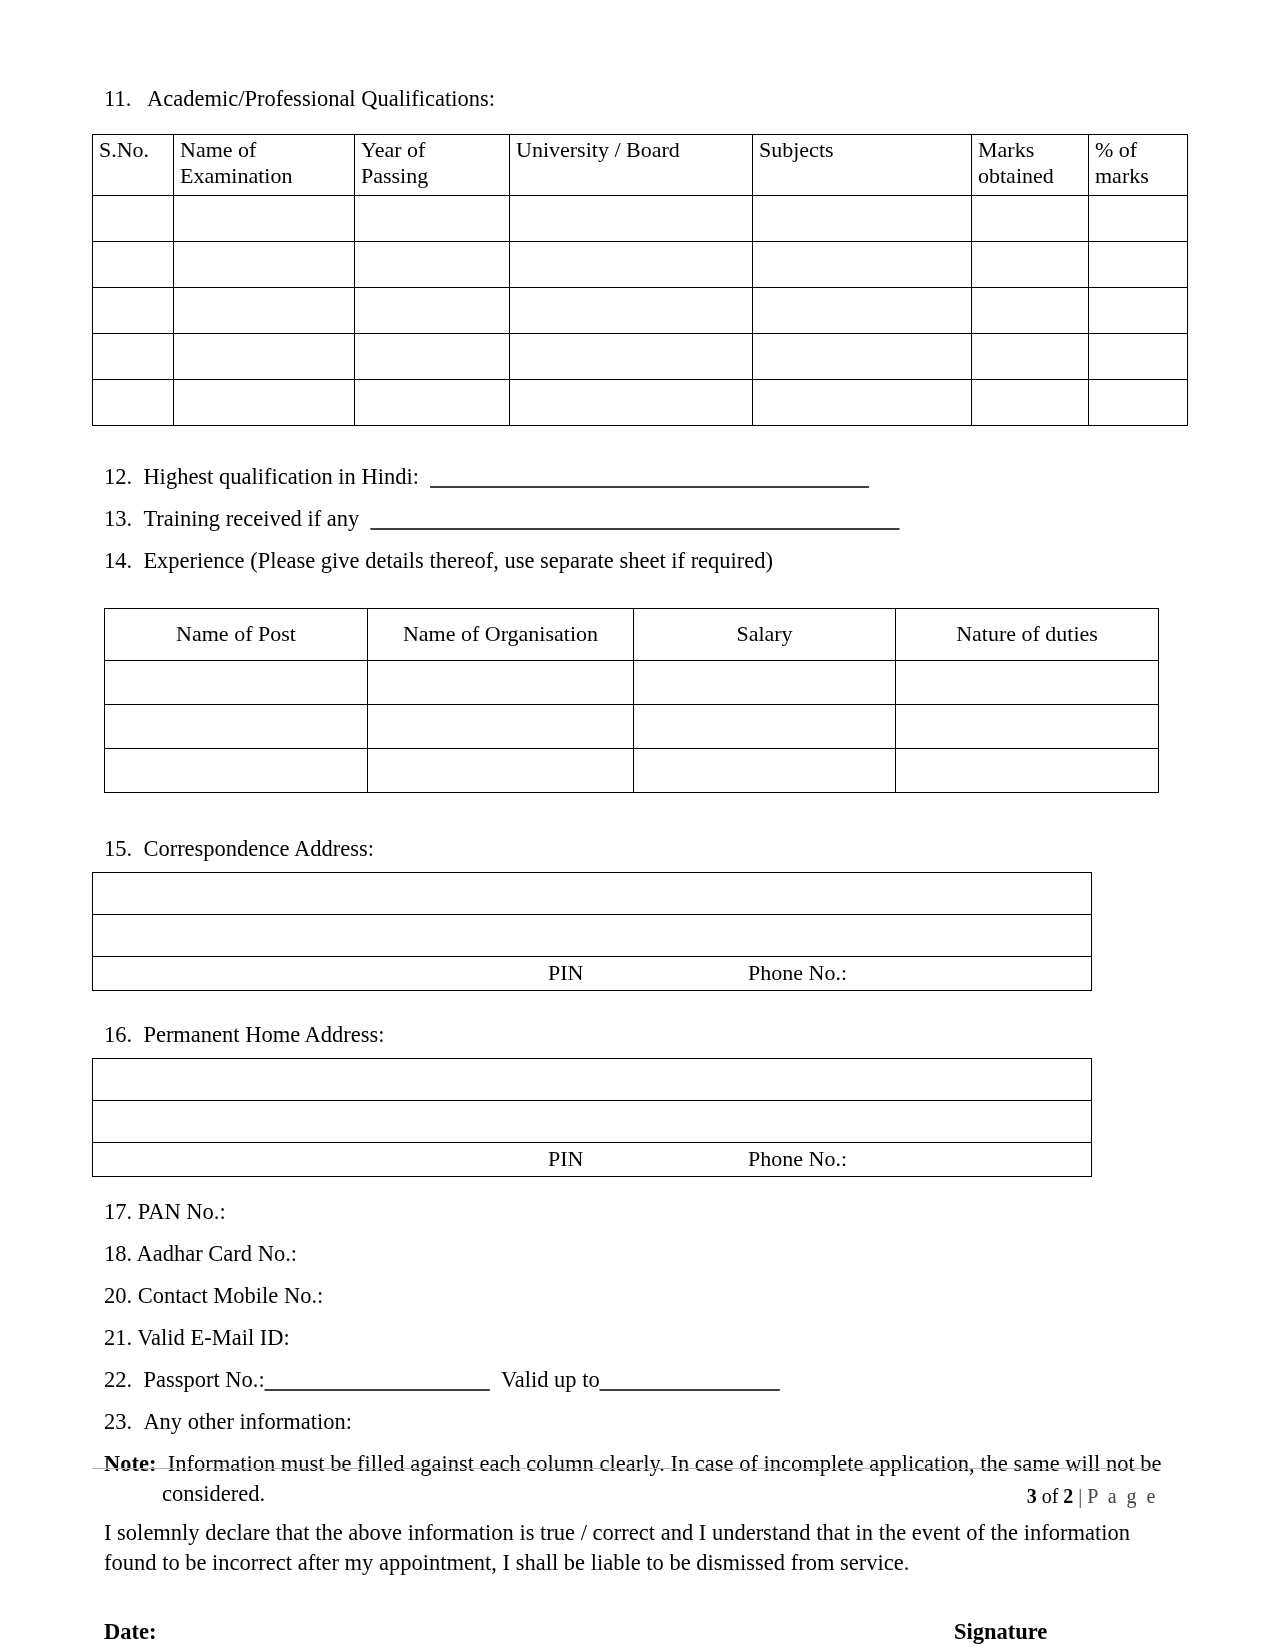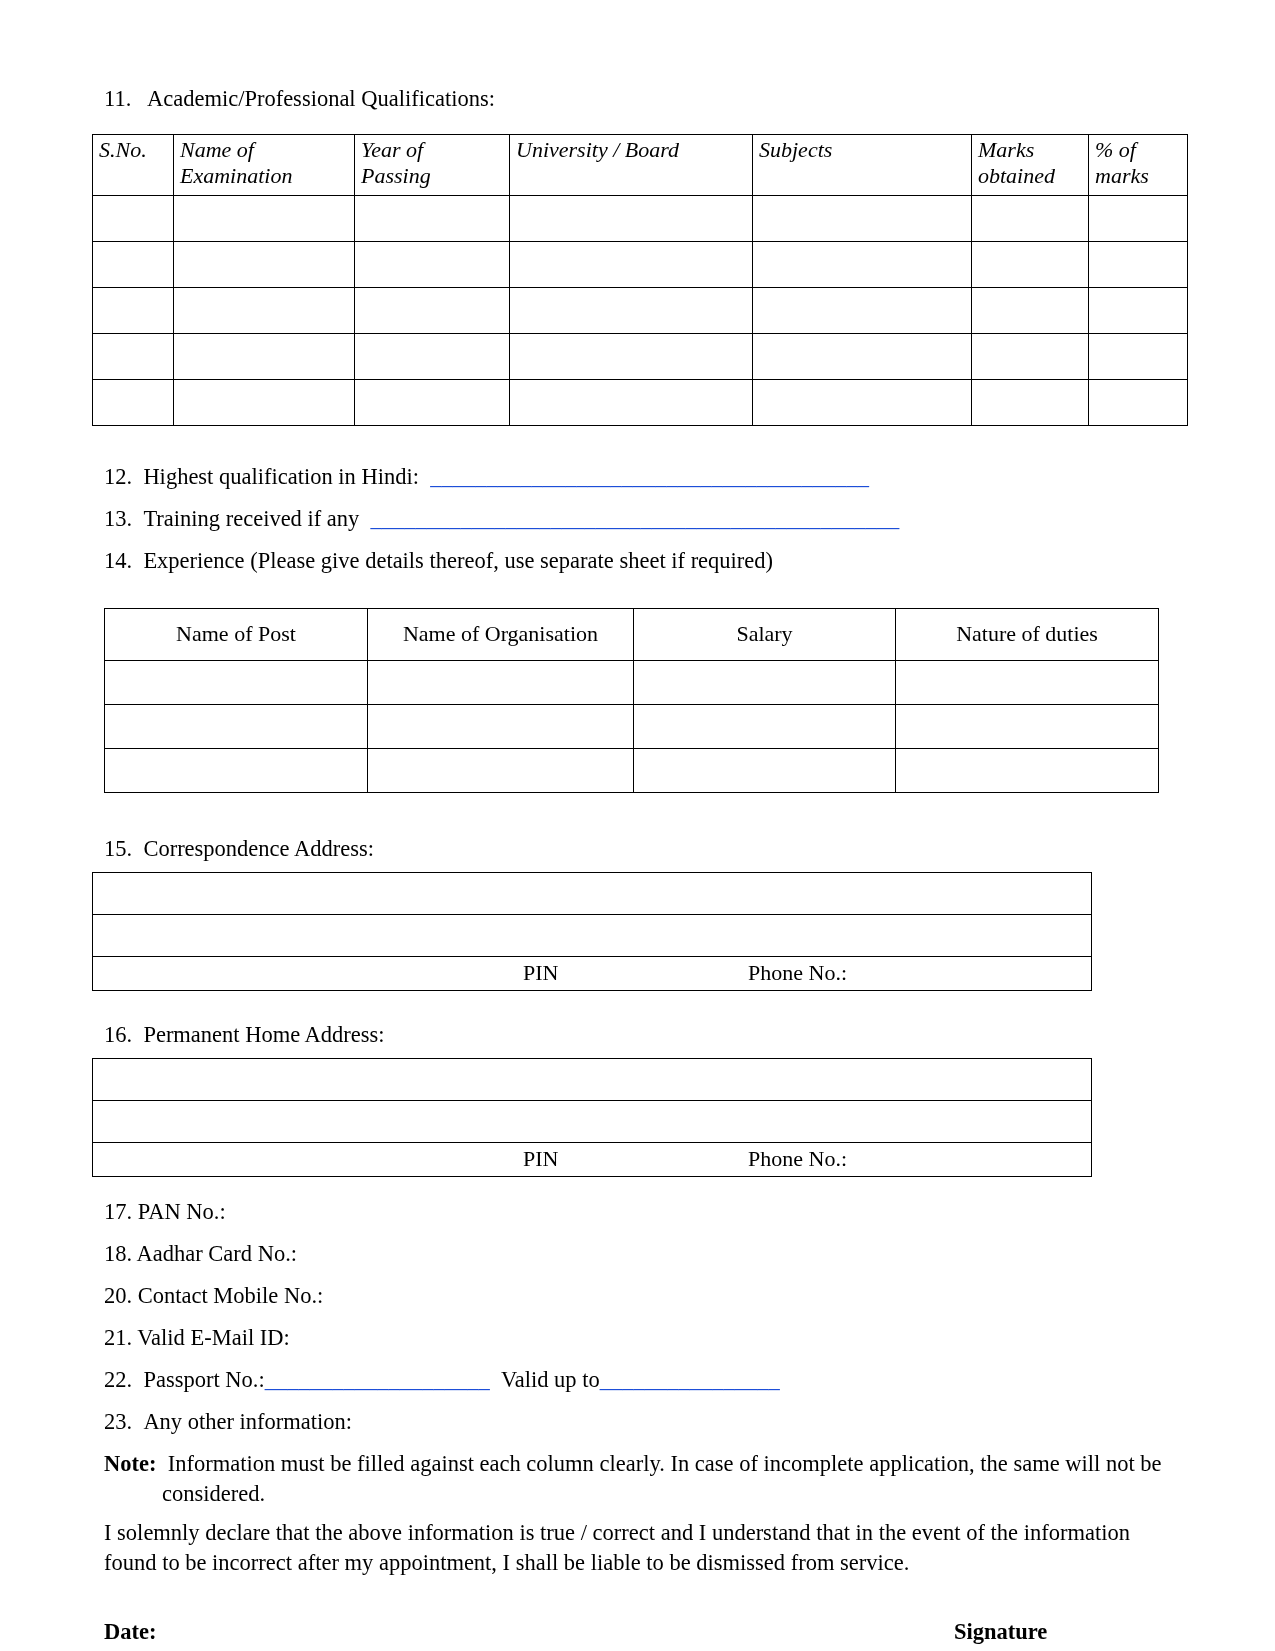--- a/index.html
+++ b/index.html
@@ -29,21 +29,22 @@
     top: 78px;
     width: 1000px;
   }
   .num-item {
     font-size: 22.5px;
     padding: 8px 0 8px 12px;
     white-space: nowrap;
   }
   .dots {
     letter-spacing: 0px;
-    color: #1d4ed8;
+    color: #404040;
+    text-decoration: underline;
   }
   .sec-head {
     font-size: 22.5px;
     padding: 9px 0 10px 12px;
   }
 
   
   table.grid {
     border-collapse: collapse;
     table-layout: fixed;
@@ -52,21 +53,21 @@
     font-size: 22px;
   }
   table.grid td, table.grid th {
     border: 1.3px solid #000;
     padding: 2px 6px;
     vertical-align: top;
     font-weight: normal;
     text-align: left;
     line-height: 1.18;
   }
-  table.grid th.hd { height: 56px; font-style: italic; }
+  table.grid th.hd { height: 56px; }
   table.grid td.body-cell { height: 41px; }
 
   
   .q-c1 { width: 68px; }
   .q-c2 { width: 168px; margin-left: 48px; }
   .q-c3 { width: 142px; }
   .q-c4 { width: 230px; }
   .q-c5 { width: 206px; }
   .q-c6 { width: 104px; }
   .q-c7 { width: 86px; }
@@ -107,21 +108,21 @@
     vertical-align: middle;
   }
   td.addr-blank { height: 41px; }
   td.addr-foot { height: 33px; }
   .pinrow {
     position: relative;
     height: 33px;
   }
   .pinrow .pin {
     position: absolute;
-    left: 430px;
+    left: 455px;
     top: 3px;
     font-size: 22px;
   }
   .pinrow .phone {
     position: absolute;
     left: 655px;
     top: 3px;
     font-size: 22px;
   }
 
@@ -418,14 +419,24 @@
       <span>to be incorrect after my appointment, I shall be liable to be dismissed from service.</span>
     </div>
 
     <div class="sign-row">
       <span>Date:</span>
       <span class="sig">Signature</span>
     </div>
 
   </div>
 
+  <div class="footer">
+    <hr>
+    <div class="pager">
+      <span class="bold">3</span>
+      <span>of</span>
+      <span class="bold">2</span>
+      <span class="sep">|</span>
+      <span class="spaced">P a g e</span>
+    </div>
+  </div>
 
 </div>
 
 </body></html>

